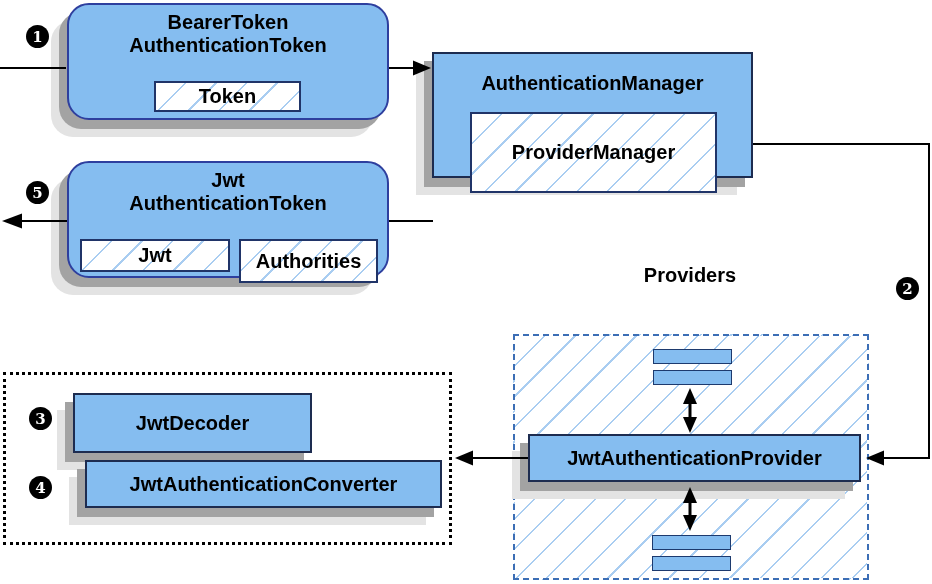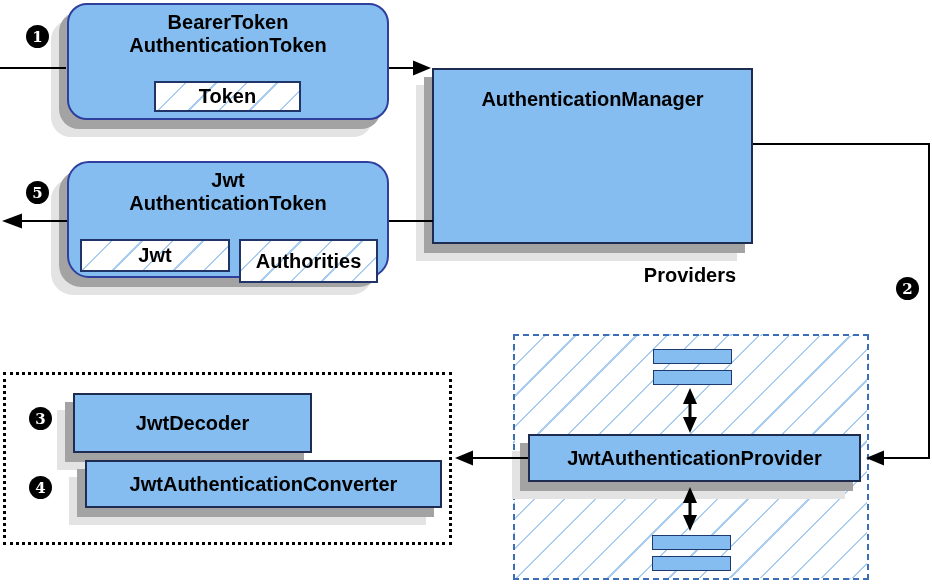--- a/index.html
+++ b/index.html
@@ -24,23 +24,23 @@
     border:3px dotted var(--dotted-border,#000);box-sizing:border-box;z-index:1;background:#fff;
   }
   
   .box{
     position:absolute;background:var(--box-fill,#85bdf0);
     border:2px solid var(--rect-border,#1d2c50);box-sizing:border-box;
     box-shadow:-8px 9px 0 var(--shadow-dark,#a3a3a3),-16px 17px 0 var(--shadow-light,#e3e3e3);
     z-index:5;
   }
   .rounded{border-radius:22px;border:2.5px solid var(--rounded-border,#2e3f9e);}
-  .bearer{left:67px;top:3px;width:322px;height:117px;border-radius:20px;}
+  .bearer{left:67px;top:3px;width:322px;height:117px;}
   .jwt-token{left:67px;top:161px;width:322px;height:117px;}
-  .auth-manager{left:432px;top:68px;width:321px;height:176px;}
+  .auth-manager{left:432px;top:52px;width:321px;height:126px;}
   .jwt-provider{left:528px;top:434px;width:333px;height:48px;display:flex;align-items:center;justify-content:center;font-size:20px;}
   .jwt-decoder{left:73px;top:393px;width:239px;height:60px;display:flex;align-items:center;justify-content:center;font-size:20px;}
   .jwt-converter{left:85px;top:460px;width:357px;height:48px;display:flex;align-items:center;justify-content:center;font-size:20px;}
   .title{position:absolute;left:0;right:0;text-align:center;font-size:20px;line-height:23px;}
   .bearer .title,.jwt-token .title{top:6px;}
   .auth-manager .title{top:18px;}
   
   .chip{
     position:absolute;border:2px solid var(--chip-border,#1d2c50);box-sizing:border-box;
     display:flex;align-items:center;justify-content:center;font-size:20px;z-index:6;
@@ -91,20 +91,21 @@
   <div class="box rounded bearer">
     <div class="title">
       <div>BearerToken</div>
       <div>AuthenticationToken</div>
     </div>
     <div class="chip hatch chip-token">Token</div>
   </div>
 
   <div class="box auth-manager">
     <div class="title">AuthenticationManager</div>
+    <div class="chip hatch chip-provider-manager">ProviderManager</div>
   </div>
 
   <div class="box rounded jwt-token">
     <div class="title">
       <div>Jwt</div>
       <div>AuthenticationToken</div>
     </div>
     <div class="chip hatch chip-jwt">Jwt</div>
     <div class="chip hatch chip-authorities">Authorities</div>
   </div>

